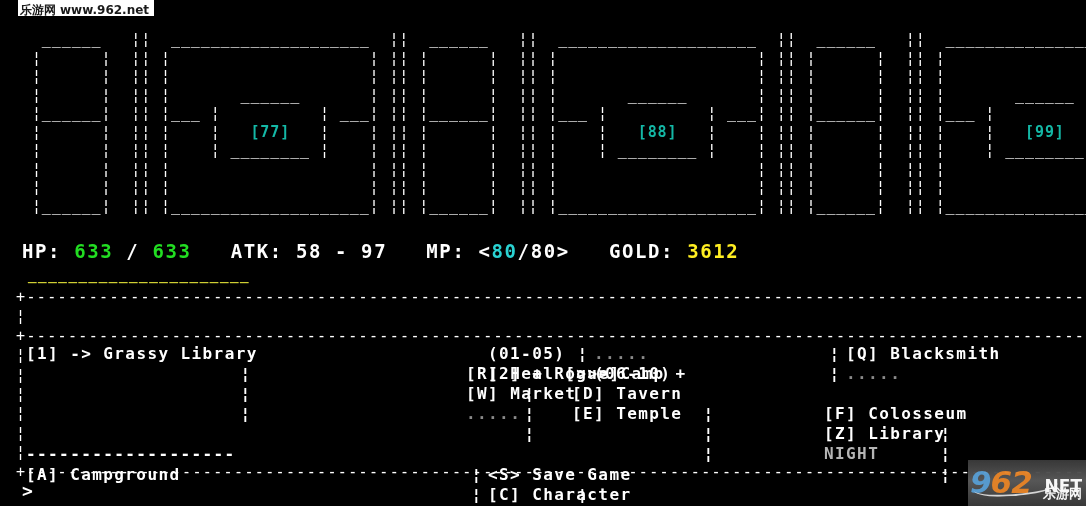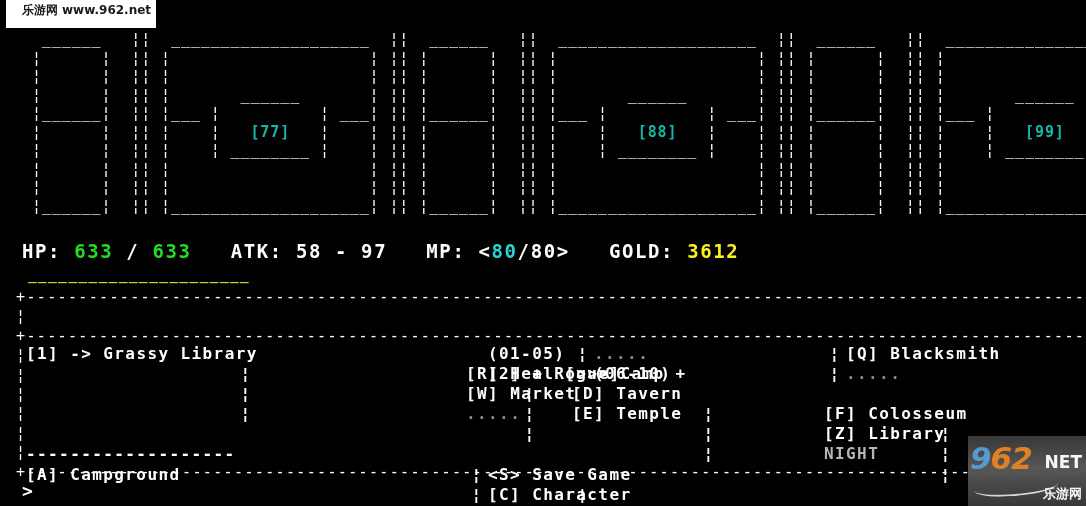--- a/index.html
+++ b/index.html
@@ -13,49 +13,49 @@
     height: 506px;
     overflow: hidden;
     font-family: "DejaVu Sans Mono", "Liberation Mono", monospace;
     color: #ffffff;
     position: relative;
   }
 
   
   .wm-top {
     position: absolute;
-    left: 6px; top: 0;
-    height: 28px;
+    left: 18px; top: 0;
+    height: 16px;
     background: #ffffff;
     color: #111111;
     font-family: "DejaVu Sans", "Liberation Sans", sans-serif;
     font-size: 12px;
     line-height: 20px;
-    padding: 0 5px 0 16px;
+    padding: 0 5px 0 2px;
     white-space: nowrap;
     z-index: 40;
     letter-spacing: 0px;
   }
   .wm-top .cn {
     font-weight: bold;
     color: #1a1a1a;
     margin-right: 4px;
   }
   .wm-top .url {
     font-weight: bold;
     color: #1a1a1a;
   }
 
   
   .wm-bot {
     position: absolute;
     right: 0;
     bottom: 0;
     width: 118px;
-    height: 70px;
+    height: 46px;
     z-index: 40;
     background: linear-gradient(180deg,#3a3a3a 0%,#5a5a5a 45%,#3a3a3a 100%);
     opacity: .97;
     overflow: hidden;
   }
   .wm-bot .big {
     position: absolute;
     left: 2px; top: 4px;
     font-family: "DejaVu Sans", "Liberation Sans", sans-serif;
     font-size: 31px;

